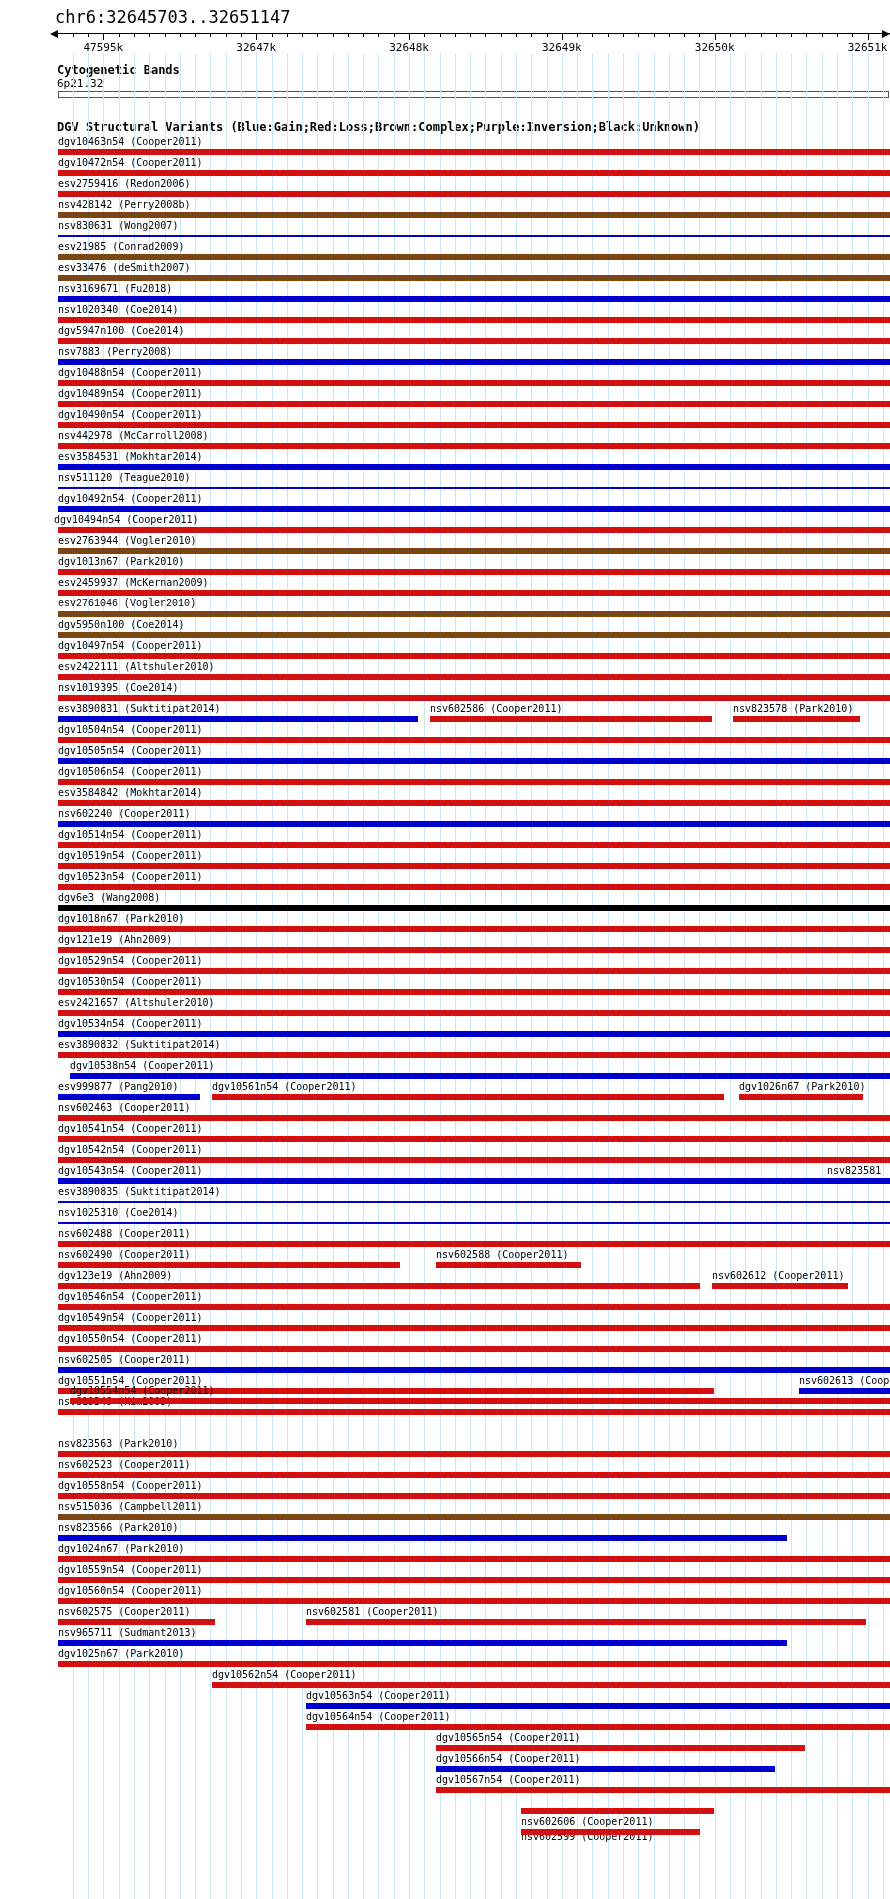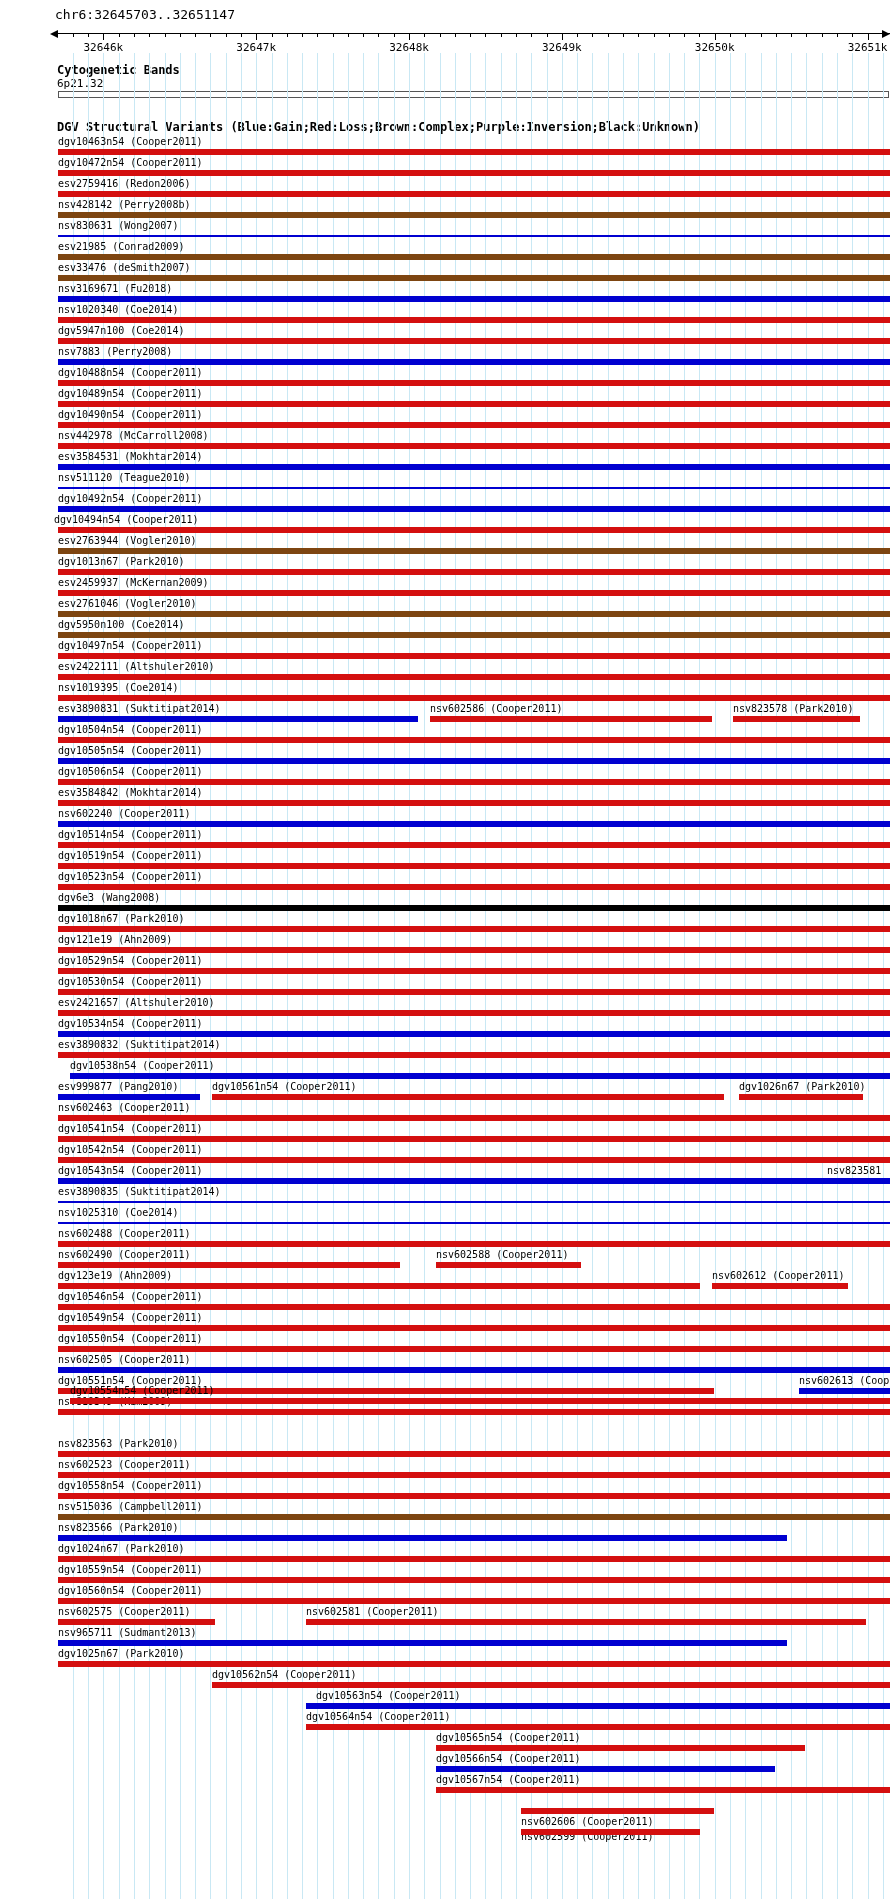--- a/index.html
+++ b/index.html
@@ -6,21 +6,21 @@
   html,body { width: 890px; height: 1899px; }
   body {
     position: relative;
     background: #ffffff;
     font-family: "DejaVu Sans Mono", "Liberation Mono", monospace;
     color: #000;
     overflow: hidden;
   }
   #plot { position:absolute; left:0; top:0; width:890px; height:1899px; overflow:hidden; }
 
-  .region     { position:absolute; left:55px; top:7px;  font-size:13px; white-space:nowrap; }
+  .region     { position:absolute; left:55px; top:7px;  font-size:17px; white-space:nowrap; }
   .ruler-line { position:absolute; left:58px; top:33px; width:832px; height:1px; background:#000; }
   .arrowL { position:absolute; left:50px;  top:30px; width:0; height:0;
             border-top:4px solid transparent; border-bottom:4px solid transparent; border-right:8px solid #000; }
   .arrowR { position:absolute; left:882px; top:30px; width:0; height:0;
             border-top:4px solid transparent; border-bottom:4px solid transparent; border-left:8px solid #000; }
   .tick        { position:absolute; width:1px; background:#000; top:34px; }
   .tick.major  { height:6px; }
   .tick.minor  { height:3px; }
   .tick-label  { position:absolute; top:41px; transform:translateX(-50%); font-size:11px; white-space:nowrap; }
 
@@ -155,21 +155,21 @@
       <div class="grid" style="left: 821.686px; background: rgb(201, 232, 244);"></div>
       <div class="tick minor" style="left: 821.686px;"></div>
       <div class="grid" style="left: 836.968px; background: rgb(201, 232, 244);"></div>
       <div class="tick minor" style="left: 836.968px;"></div>
       <div class="grid" style="left: 852.251px; background: rgb(201, 232, 244);"></div>
       <div class="tick minor" style="left: 852.251px;"></div>
       <div class="grid" style="left: 867.534px; background: rgb(201, 232, 244);"></div>
       <div class="tick major" style="left: 867.534px;"></div>
       <div class="grid" style="left: 882.817px; background: rgb(201, 232, 244);"></div>
       <div class="tick minor" style="left: 882.817px;"></div>
-      <div class="tick-label" style="left: 103.39px;">32646k</div>
+      <div class="tick-label" style="left: 103.39px;">47595k</div>
       <div class="tick-label" style="left: 256.219px;">32647k</div>
       <div class="tick-label" style="left: 409.048px;">32648k</div>
       <div class="tick-label" style="left: 561.877px;">32649k</div>
       <div class="tick-label" style="left: 714.705px;">32650k</div>
       <div class="tick-label" style="left: 867.534px;">32651k</div>
       <div class="vrow" style="top: 136px;">
         <span class="vlabel" style="left: 58px;">dgv10463n54 (Cooper2011)</span>
         <div class="vbar" style="left: 58px; width: 832px; background: rgb(212, 15, 15);"></div>
       </div>
       <div class="vrow" style="top: 157px;">
@@ -250,21 +250,21 @@
       </div>
       <div class="vrow" style="top: 556px;">
         <span class="vlabel" style="left: 58px;">dgv1013n67 (Park2010)</span>
         <div class="vbar" style="left: 58px; width: 832px; background: rgb(212, 15, 15);"></div>
       </div>
       <div class="vrow" style="top: 577px;">
         <span class="vlabel" style="left: 58px;">esv2459937 (McKernan2009)</span>
         <div class="vbar" style="left: 58px; width: 832px; background: rgb(212, 15, 15);"></div>
       </div>
       <div class="vrow" style="top: 598px;">
-        <span class="vlabel" style="left: 58px;">esv2761046 (Vogler2010)</span>
+        <span class="vlabel" style="left: 58px; font-family: Liberation Mono, monospace;">esv2761046 (Vogler2010)</span>
         <div class="vbar" style="left: 58px; width: 832px; background: rgb(125, 69, 17);"></div>
       </div>
       <div class="vrow" style="top: 619px;">
         <span class="vlabel" style="left: 58px;">dgv5950n100 (Coe2014)</span>
         <div class="vbar" style="left: 58px; width: 832px; background: rgb(125, 69, 17);"></div>
       </div>
       <div class="vrow" style="top: 640px;">
         <span class="vlabel" style="left: 58px;">dgv10497n54 (Cooper2011)</span>
         <div class="vbar" style="left: 58px; width: 832px; background: rgb(212, 15, 15);"></div>
       </div>
@@ -476,21 +476,21 @@
       </div>
       <div class="vrow" style="top: 1648px;">
         <span class="vlabel" style="left: 58px;">dgv1025n67 (Park2010)</span>
         <div class="vbar" style="left: 58px; width: 832px; background: rgb(212, 15, 15);"></div>
       </div>
       <div class="vrow" style="top: 1669px;">
         <span class="vlabel" style="left: 212px;">dgv10562n54 (Cooper2011)</span>
         <div class="vbar" style="left: 212px; width: 678px; background: rgb(212, 15, 15);"></div>
       </div>
       <div class="vrow" style="top: 1690px;">
-        <span class="vlabel" style="left: 306px; margin-left: 10px;">dgv10563n54 (Cooper2011)</span>
+        <span class="vlabel" style="left: 306px;">dgv10563n54 (Cooper2011)</span>
         <div class="vbar" style="left: 306px; width: 584px; background: rgb(0, 0, 208);"></div>
       </div>
       <div class="vrow" style="top: 1711px;">
         <span class="vlabel" style="left: 306px;">dgv10564n54 (Cooper2011)</span>
         <div class="vbar" style="left: 306px; width: 584px; background: rgb(212, 15, 15);"></div>
       </div>
       <div class="vrow" style="top: 1732px;">
         <span class="vlabel" style="left: 436px;">dgv10565n54 (Cooper2011)</span>
         <div class="vbar" style="left: 436px; width: 369px; background: rgb(212, 15, 15);"></div>
       </div>

